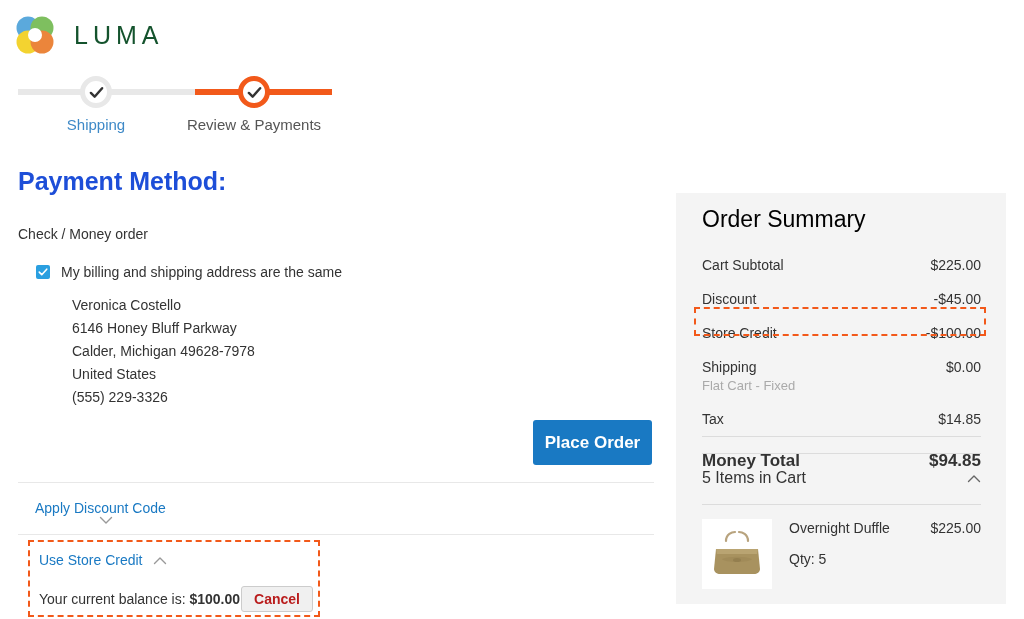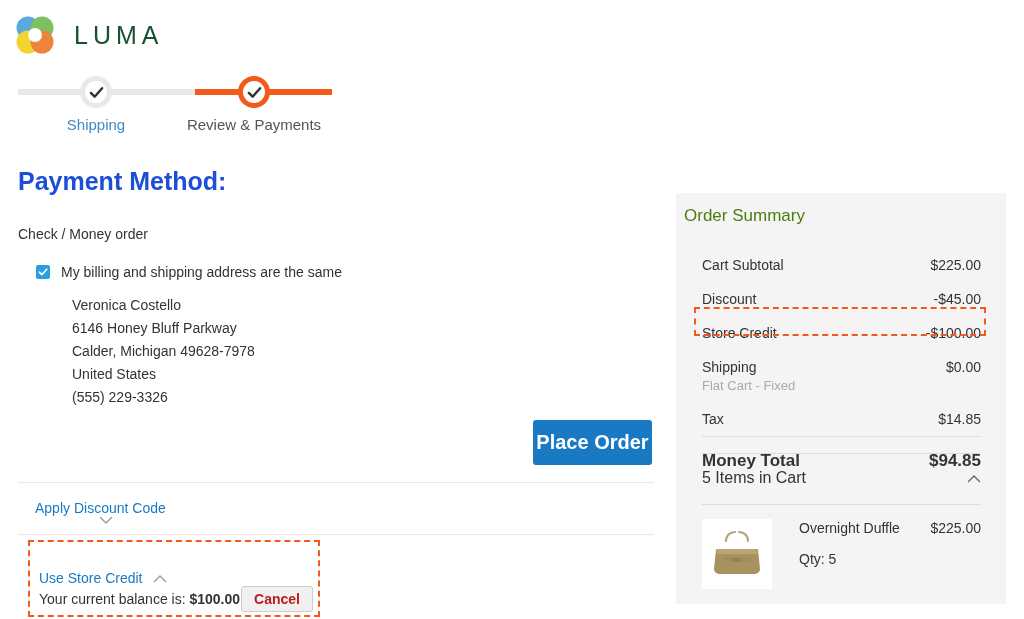--- a/index.html
+++ b/index.html
@@ -127,21 +127,21 @@
 
   
   #place-order-button {
     position: absolute;
     left: 533px;
     top: 420px;
     width: 119px;
     height: 45px;
     background: #1979c3;
     color: #ffffff;
-    font-size: 20px;
+    font-size: 17px;
     font-weight: bold;
     border: none;
     border-radius: 3px;
     cursor: pointer;
     font-family: "Liberation Sans", sans-serif;
     padding: 0;
   }
 
   
   .hr-divider {
@@ -174,21 +174,21 @@
     left: 28px;
     top: 540px;
     width: 292px;
     height: 77px;
     border: 2px dashed #f2591a;
     box-sizing: border-box;
   }
   #use-store-credit-row {
     position: absolute;
     left: 9px;
-    top: 28px;
+    top: 10px;
     display: flex;
     align-items: center;
     cursor: pointer;
   }
   #use-store-credit-label {
     font-size: 14px;
     color: #1979c3;
   }
   #balance-row {
     position: absolute;
@@ -220,25 +220,25 @@
     position: absolute;
     left: 676px;
     top: 193px;
     width: 330px;
     height: 411px;
     background: #f4f4f4;
     box-sizing: border-box;
   }
   #summary-title {
     position: absolute;
-    left: 8px;
+    left: 26px;
     top: 13px;
-    font-size: 17px;
+    font-size: 23px;
     font-weight: 400;
-    color: #4d7c0f;
+    color: #000000;
     margin: 0;
   }
   #totals-table {
     position: absolute;
     left: 26px;
     top: 55px;
     width: 279px;
     border-collapse: collapse;
   }
   #totals-table td {
@@ -297,21 +297,21 @@
     padding-top: 14px;
   }
   .item-thumb {
     width: 70px;
     height: 70px;
     background: #ffffff;
     flex: 0 0 auto;
   }
   .item-thumb svg { width: 70px; height: 70px; display: block; }
   .item-info {
-    margin-left: 27px;
+    margin-left: 17px;
     flex: 1 1 auto;
   }
   .item-name { font-size: 14px; color: #333333; }
   .item-qty { font-size: 14px; color: #333333; margin-top: 14px; }
   .item-price {
     font-size: 14px;
     color: #333333;
     white-space: nowrap;
     padding-top: 1px;
   }

